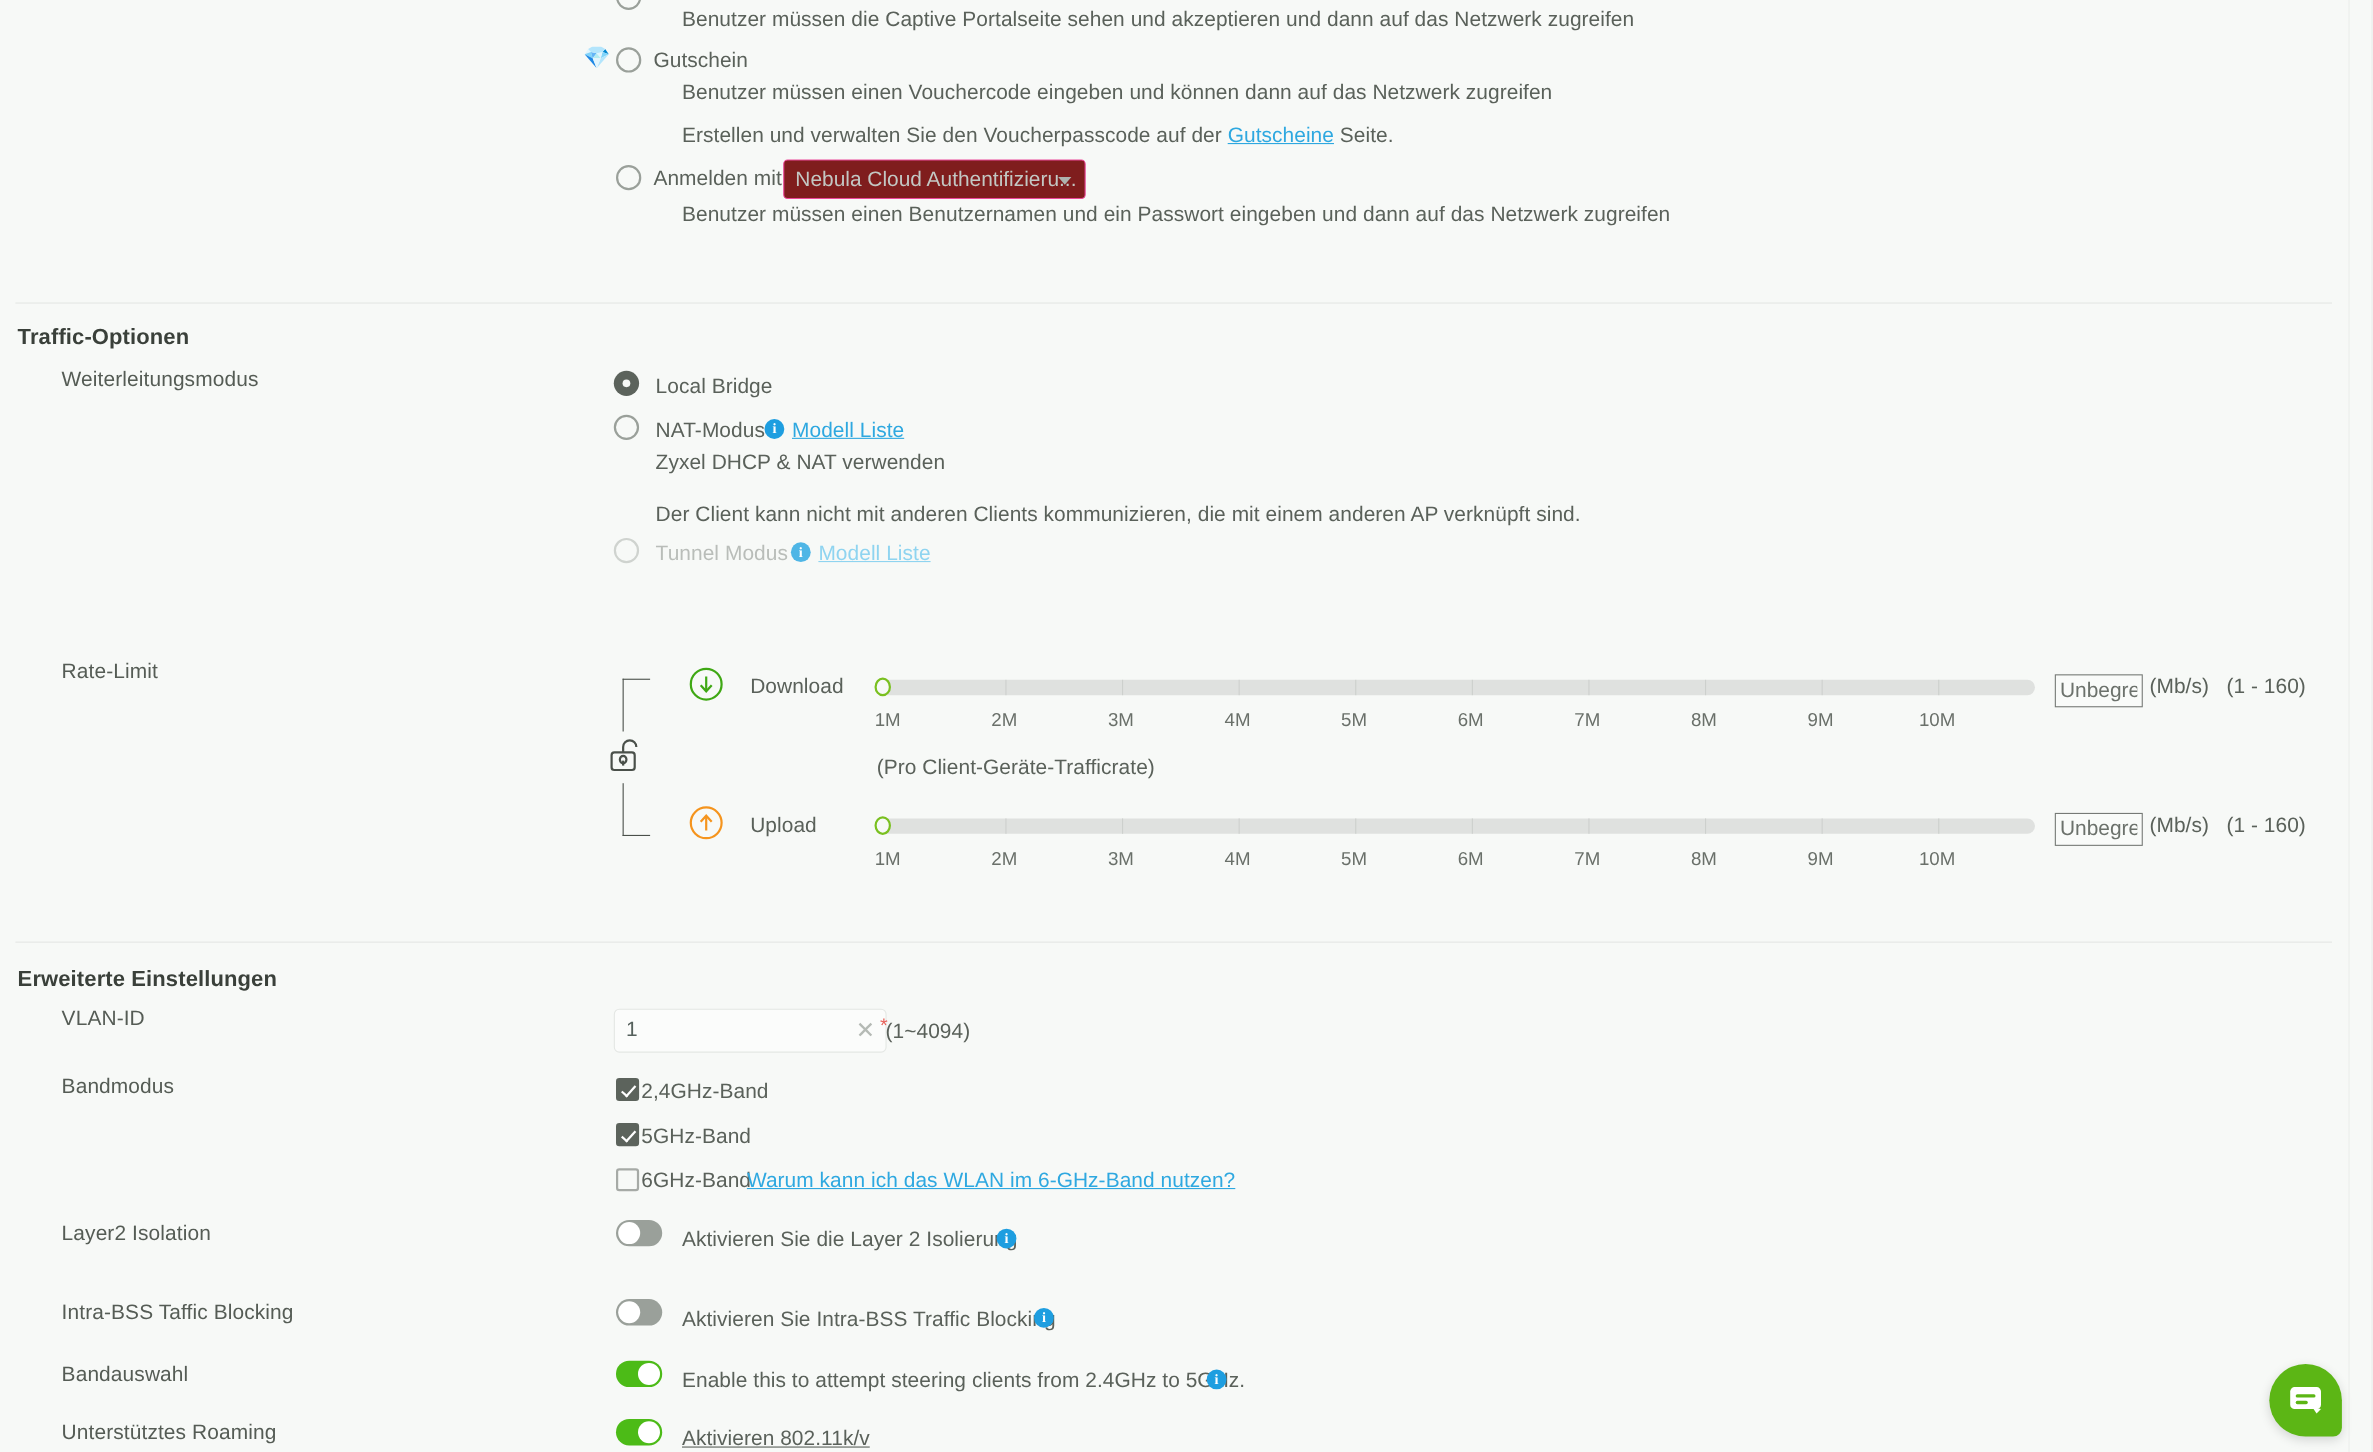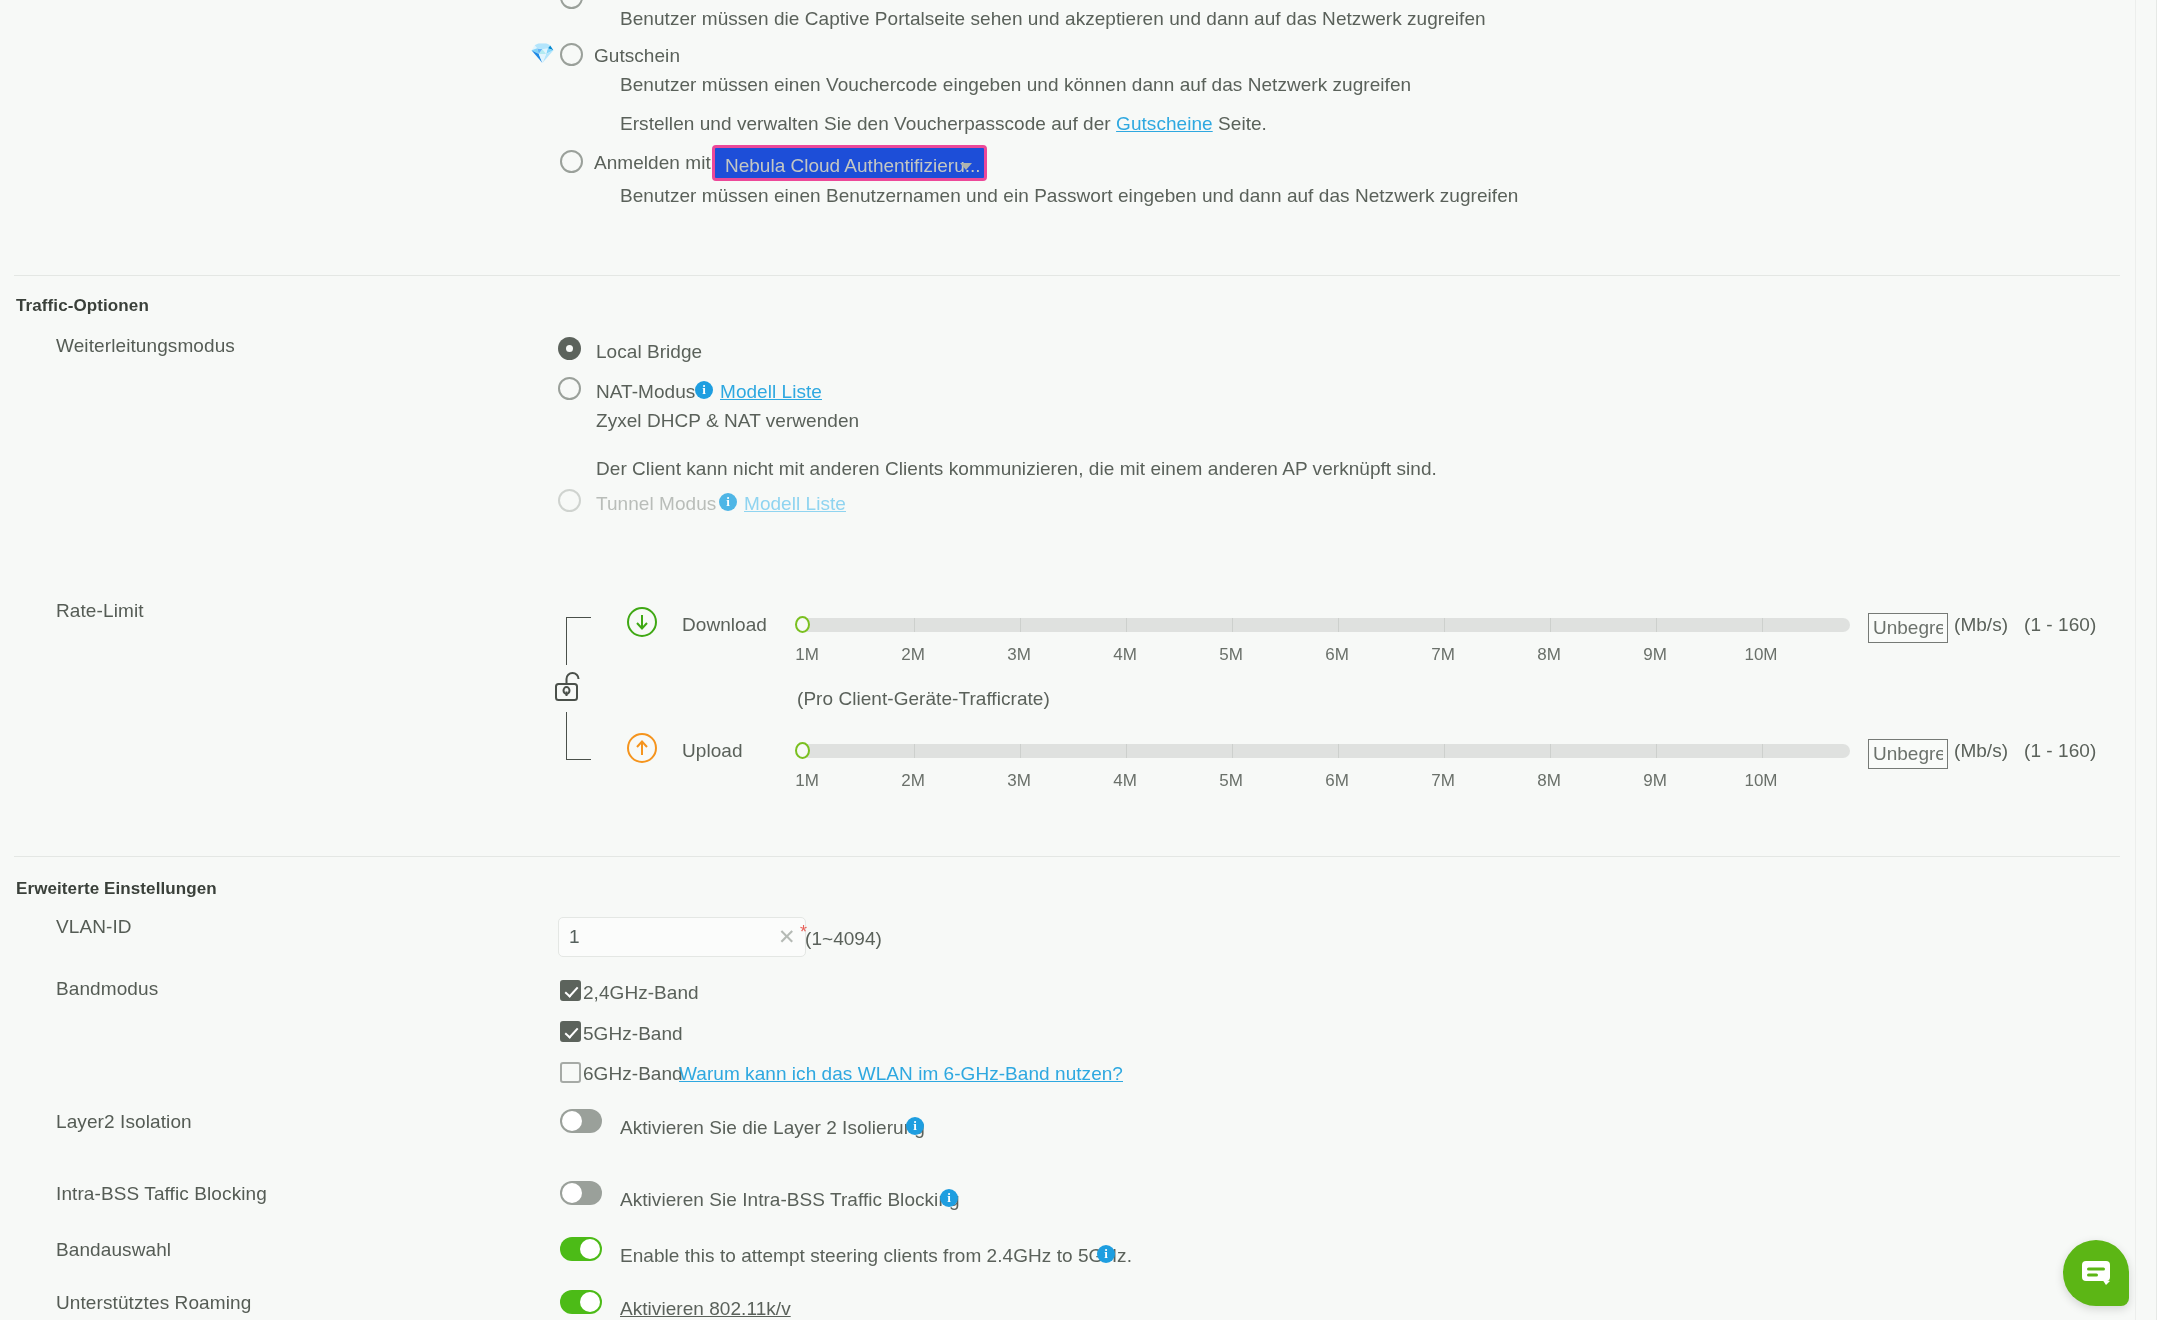--- a/index.html
+++ b/index.html
@@ -24,21 +24,21 @@
   }
   .lbl-left {
     position: absolute;
     font-size: 19px;
     color: #555c55;
     letter-spacing: .1px;
     white-space: nowrap;
   }
   .section-title {
     position: absolute;
-    font-size: 17px;
+    font-size: 20px;
     font-weight: bold;
     color: #3a403a;
     letter-spacing: .1px;
   }
   .divider {
     position: absolute;
     left: 14px; right: 36px;
     height: 1px;
     background: #e4e7e4;
   }
@@ -134,23 +134,23 @@
     font-family: "Liberation Serif", serif;
     text-align: center;
     line-height: 18px;
     cursor: pointer;
   }
 
   
   .dropdown {
     position: absolute;
     height: 36px;
-    border: 3px solid #ec4899;
+    border: 1px solid #ec4899;
     border-radius: 4px;
-    background: #1d4ed8;
+    background: #7f1d1d;
     cursor: pointer;
   }
   .dropdown .dd-text {
     position: absolute;
     left: 10px; top: 7px;
     font-size: 19px;
     color: #c3c7c3;
     white-space: nowrap;
   }
   .dd-caret {

